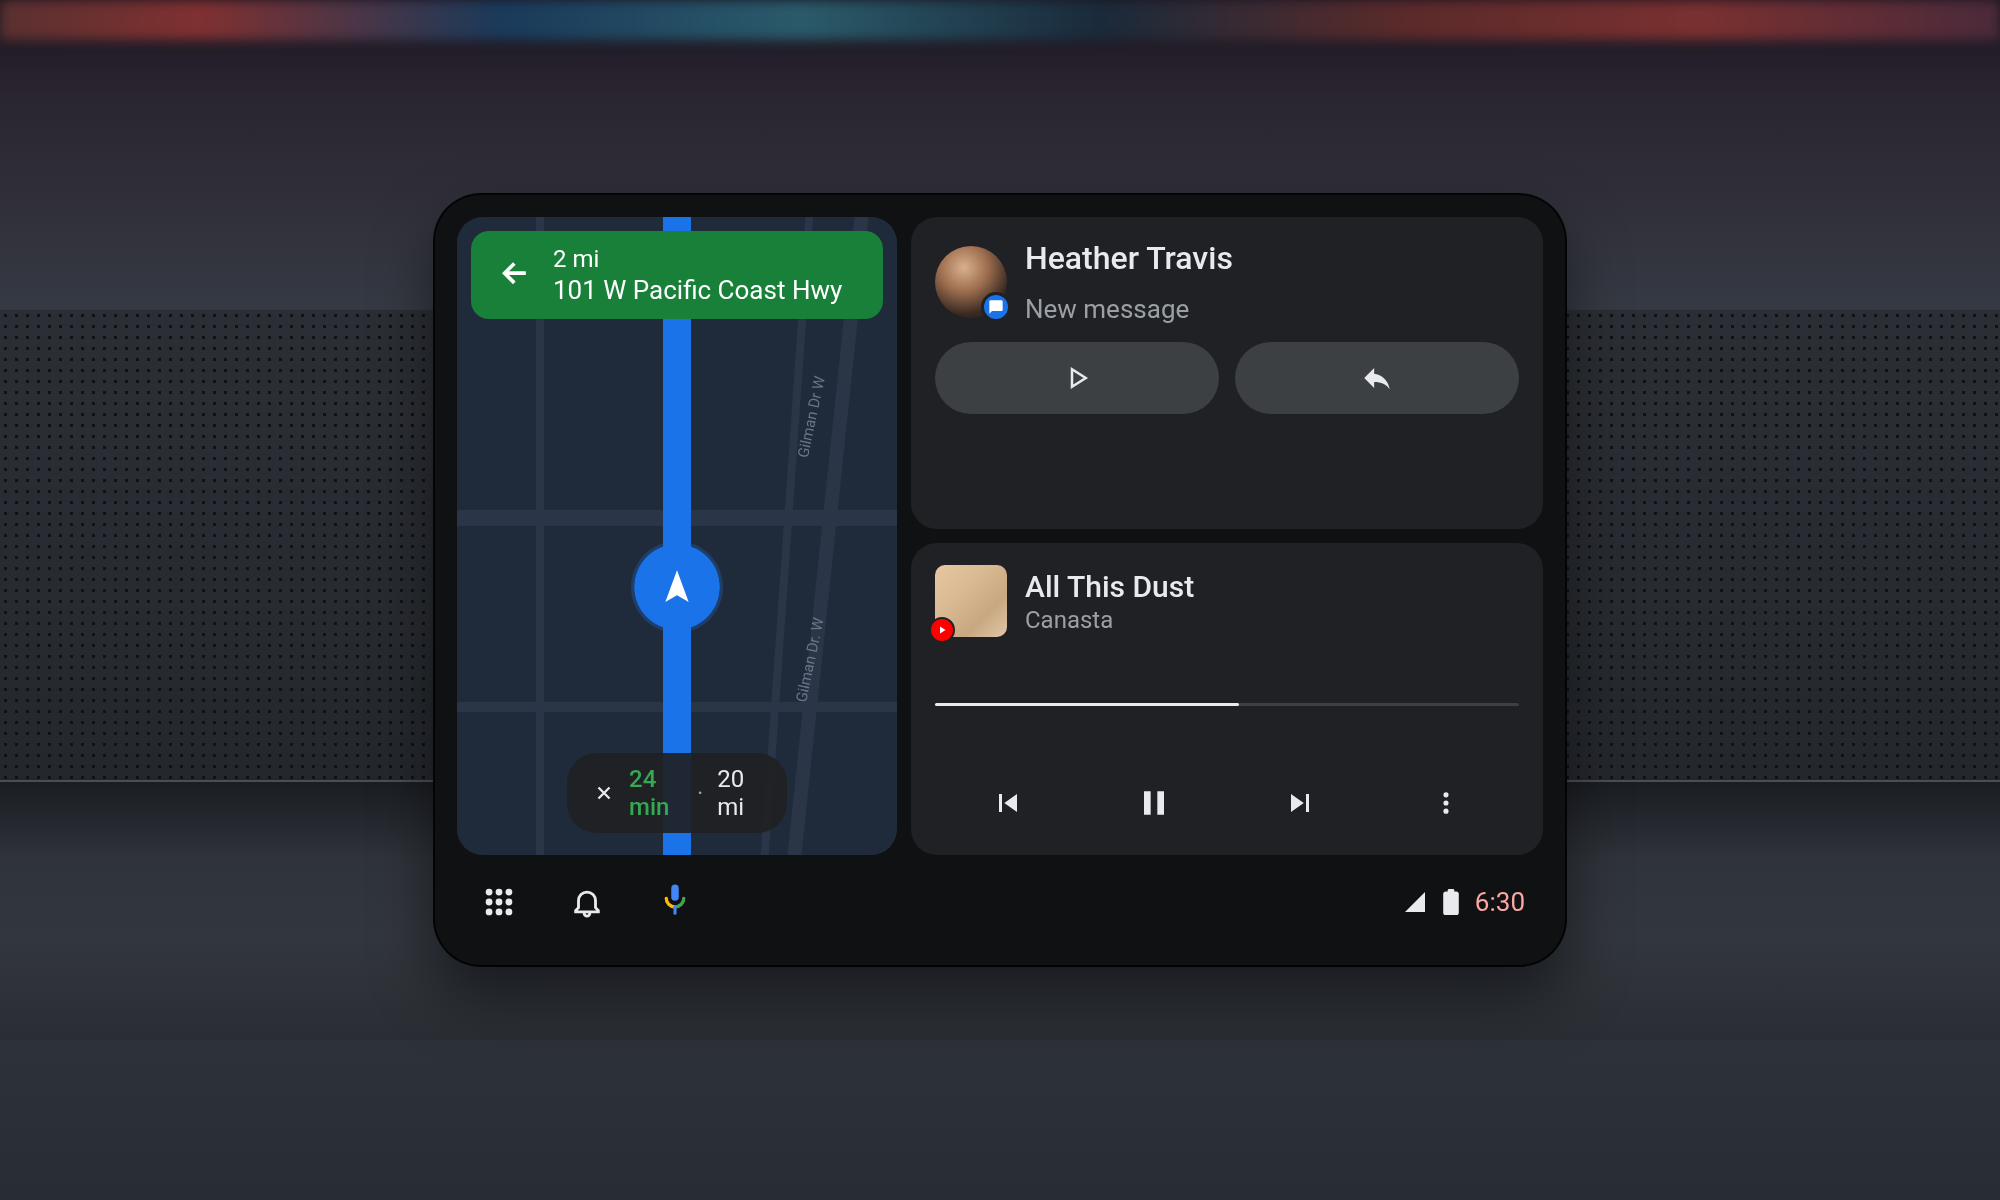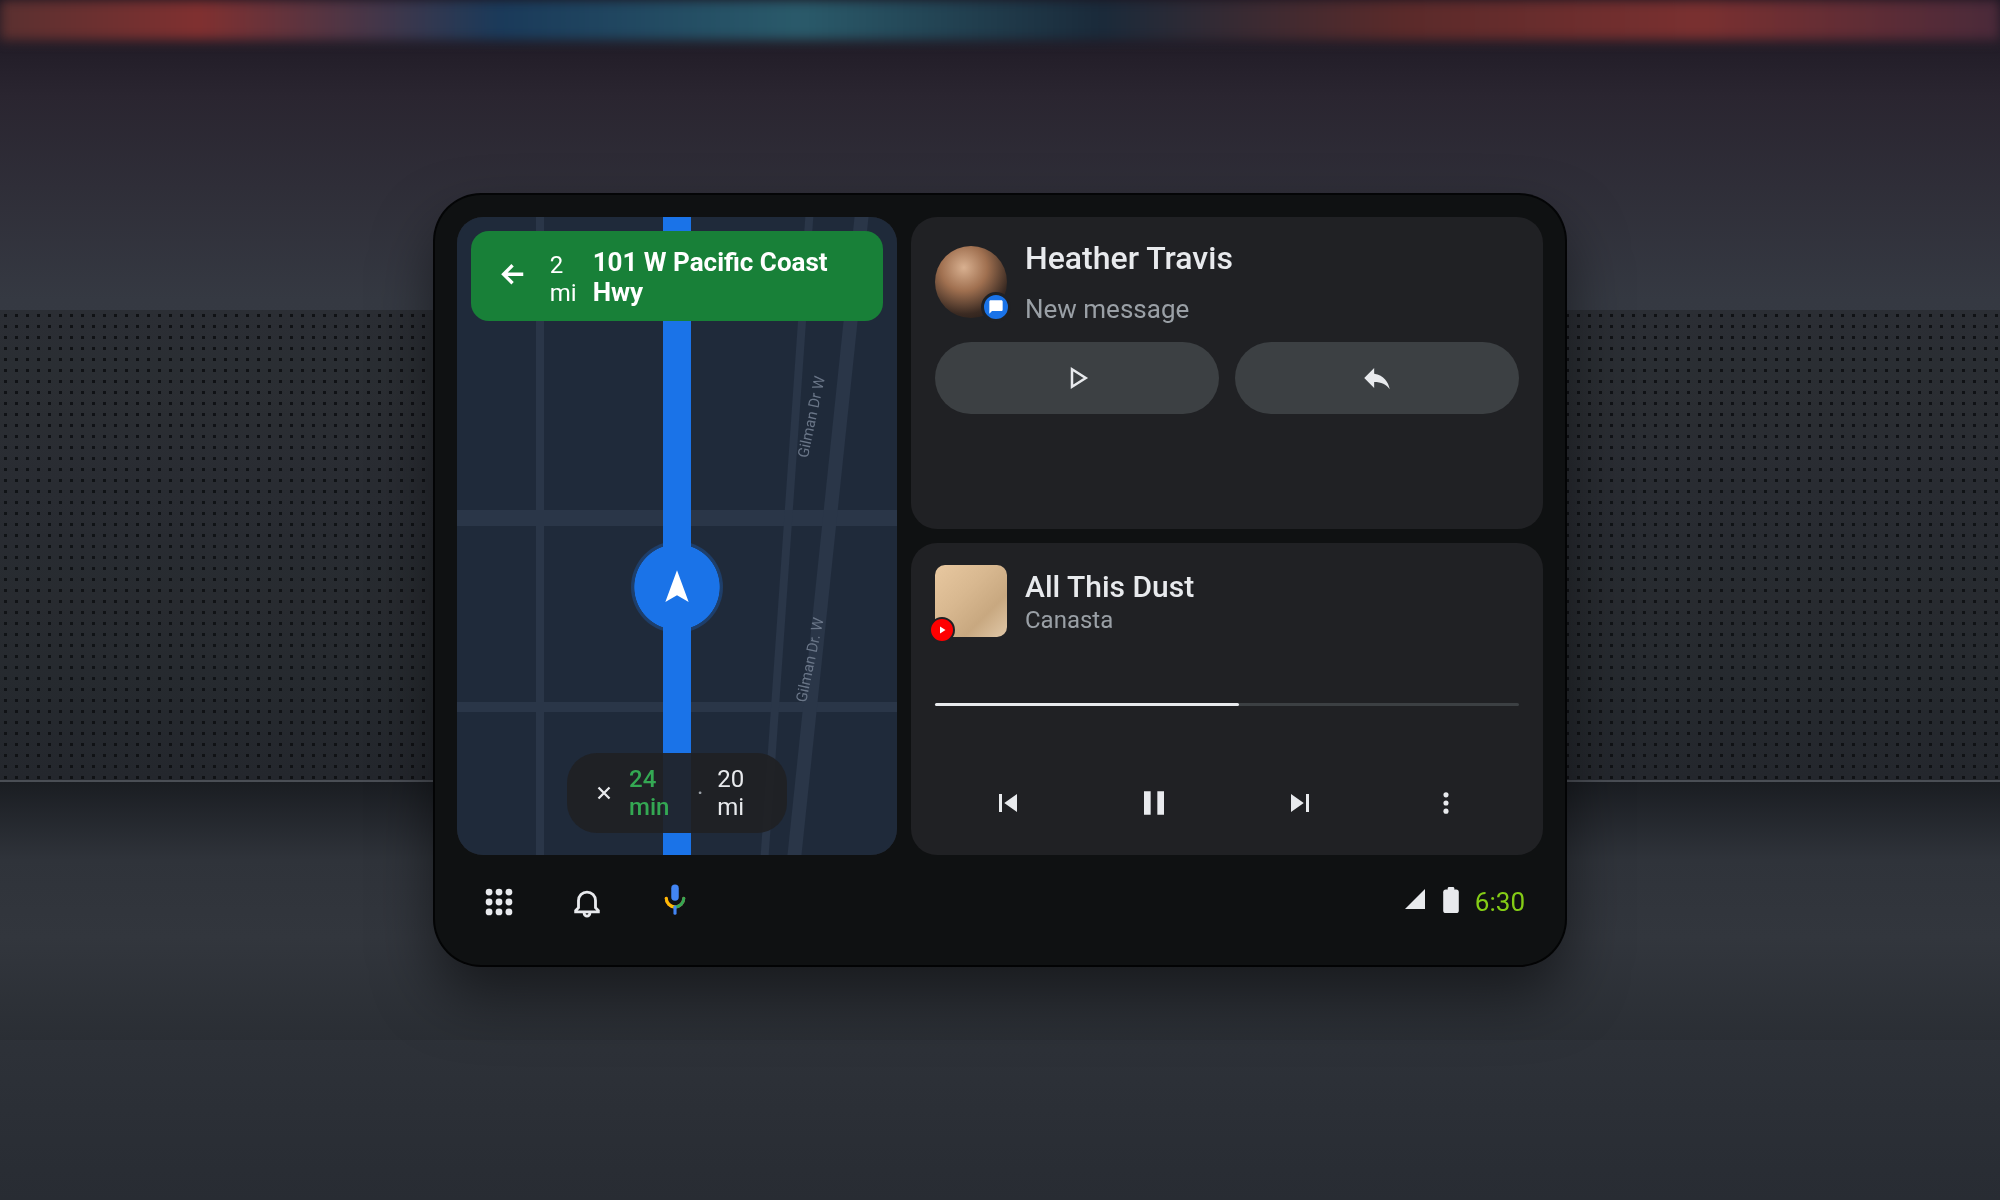--- a/index.html
+++ b/index.html
@@ -112,41 +112,41 @@
     width:92px; height:92px; border-radius:50%;
     background: radial-gradient(circle, #1a73e8 0%, #1a73e8 65%, rgba(26,115,232,0.3) 66%, rgba(26,115,232,0) 100%);
     display:flex; align-items:center; justify-content:center;
   }
   .direction-banner {
     position:absolute; top:14px; left:14px; right:14px;
     background:#188038; border-radius:18px;
     padding: 14px 20px; color:#fff;
     display:flex; align-items:center; gap:18px;
   }
-  .dir-text { display:flex; flex-direction:row;align-items:flex-end; }
+  .dir-text { display:flex; flex-direction:column; }
   .dir-dist { font-size:24px; font-weight:400; }
-  .dir-road { font-size:26px; font-weight:700; margin-top:2px;}
+  .dir-road { font-size:26px; font-weight:400; margin-top:2px;}
   .eta-pill {
     position:absolute; left:50%; bottom:22px; transform:translateX(-50%);
     background: rgba(32,33,36,0.92); border-radius: 30px;
     padding: 12px 26px; display:flex; align-items:center; gap:14px;
     color:#e8eaed; font-size:24px;
   }
   .eta-time { color:#34a853; font-weight:500; }
   .eta-sep { color:#9aa0a6; }
   .eta-close { cursor:pointer; display:flex; }
 
   
   .bottombar {
     height: 94px; display:flex; align-items:center; justify-content:space-between;
     padding: 0 18px;
   }
   .bb-left { display:flex; align-items:center; gap: 40px; }
   .bb-btn { width:48px; height:48px; display:flex; align-items:center; justify-content:center; cursor:pointer; background:none; border:none;}
-  .bb-right { display:flex; gap:16px; color:#84cc16; }
+  .bb-right { display:flex; align-items:center; gap:16px; color:#fca5a5; }
   .clock { font-size:26px; }
 
   svg { display:block; }
 </style>
 </head>
 <body>
 
 <div class="ambient"></div>
 <div class="grille"></div>
 <div class="dash-edge"></div>

